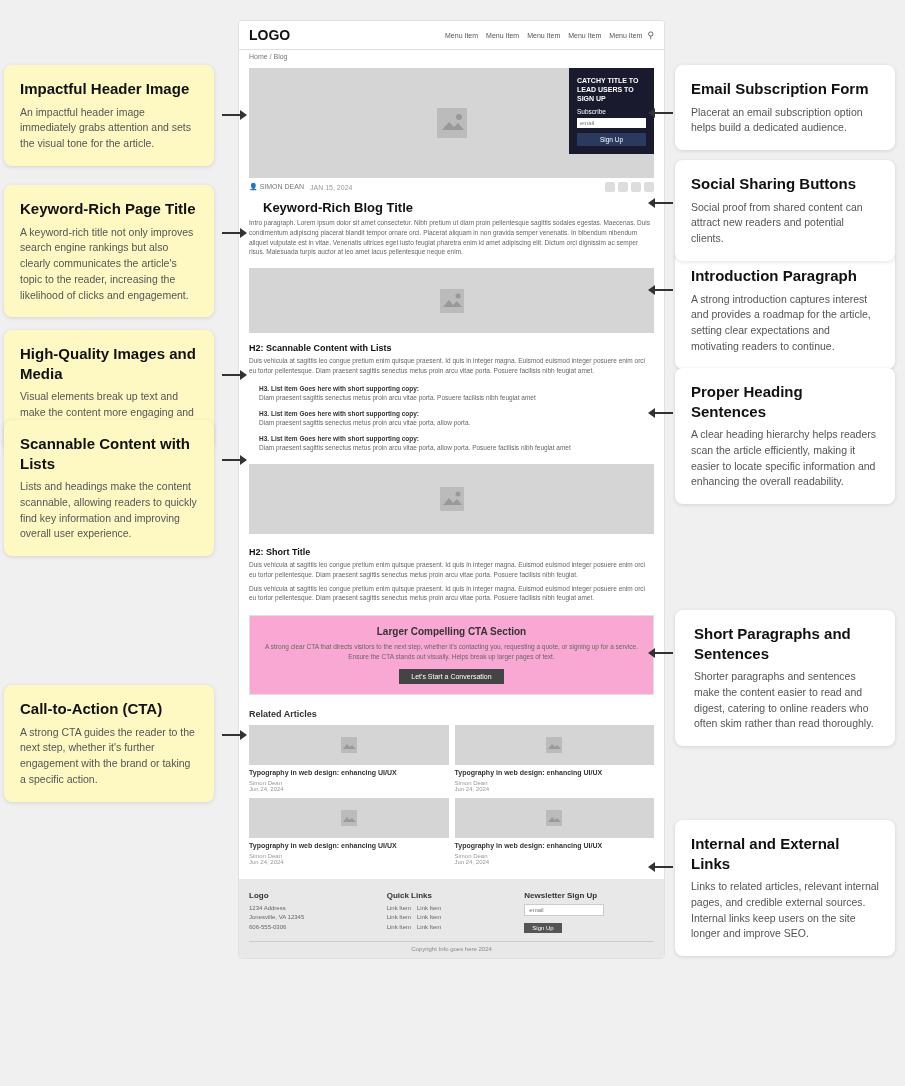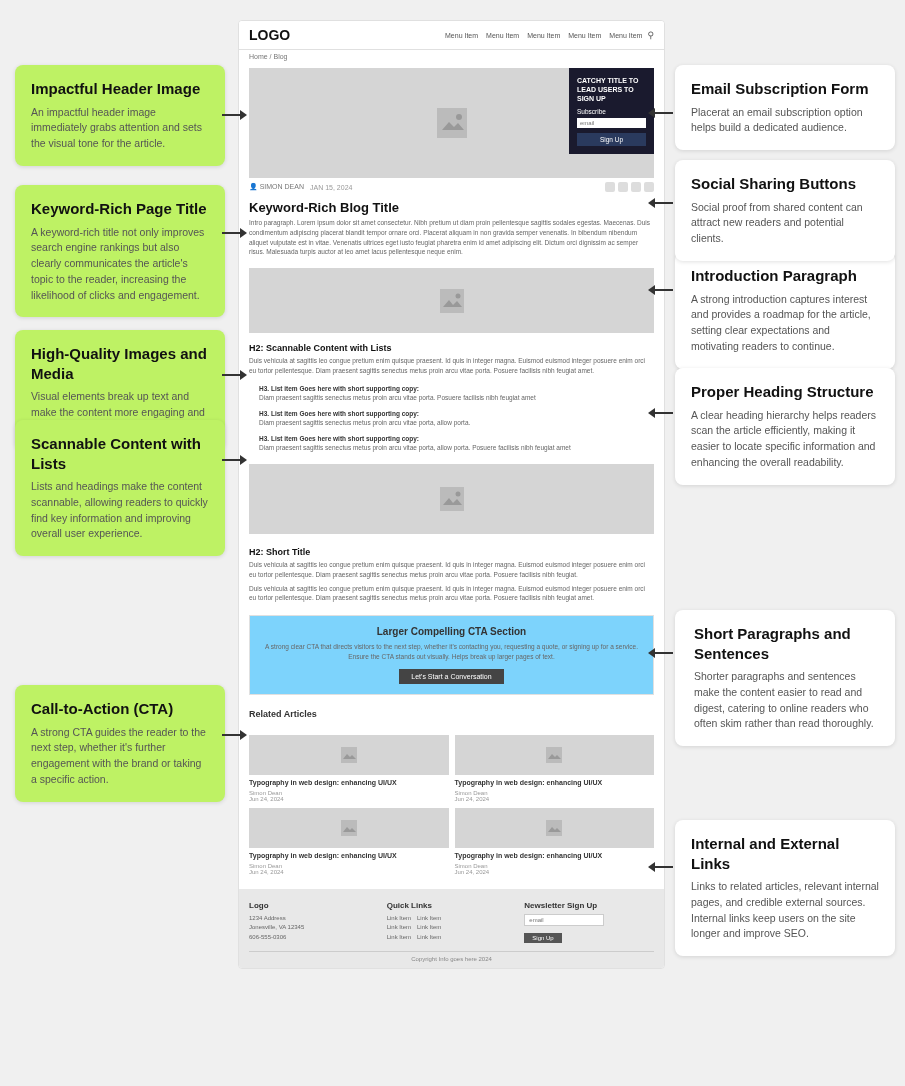--- a/index.html
+++ b/index.html
@@ -15,22 +15,22 @@
 
     .page-wrapper {
       position: relative;
       width: 905px;
       padding: 20px 0;
     }
 
     
     .left-card {
       position: absolute;
-      left: 15px;
-      background: #bef264;
+      left: 4px;
+      background: #fef9c3;
       border-radius: 8px;
       padding: 14px 16px;
       width: 210px;
       box-shadow: 0 1px 4px rgba(0,0,0,0.12);
     }
 
     .left-card h3 {
       font-size: 15px;
       font-weight: 700;
       color: #111;
@@ -133,21 +133,21 @@
     .mock-social-icon {
       width: 10px;
       height: 10px;
       background: #ddd;
       border-radius: 2px;
     }
 
     .mock-blog-title {
       font-size: 13px;
       font-weight: 700;
-      padding: 4px 10px 3px;
+      padding: 4px 24px 3px;
       color: #111;
     }
 
     .mock-intro-para {
       font-size: 6.5px;
       color: #666;
       padding: 0 10px 6px;
       line-height: 1.5;
     }
 
@@ -175,21 +175,21 @@
     .mock-list-item strong {
       font-weight: 700;
       color: #333;
     }
 
     .mock-cta-section {
       margin: 8px 10px;
       border: 1px solid #e0e0e0;
       padding: 10px;
       text-align: center;
-      background: #7dd3fc;
+      background: #f9a8d4;
     }
 
     .mock-cta-section-title {
       font-size: 10px;
       font-weight: 700;
       margin-bottom: 5px;
     }
 
     .mock-cta-section-desc {
       font-size: 6.5px;
@@ -207,21 +207,21 @@
       cursor: pointer;
     }
 
     .mock-related {
       padding: 6px 10px;
     }
 
     .mock-related-title {
       font-size: 9px;
       font-weight: 700;
-      margin-bottom: 16px;
+      margin-bottom: 6px;
     }
 
     .mock-related-grid {
       display: grid;
       grid-template-columns: 1fr 1fr;
       gap: 6px;
     }
 
     .mock-related-item {
       display: flex;
@@ -355,21 +355,21 @@
     <h3>Introduction Paragraph</h3>
     <p>A strong introduction captures interest and provides a roadmap for the article, setting clear expectations and motivating readers to continue.</p>
   </div>
 
   <div class="right-card" style="top:160px;">
     <h3>Social Sharing Buttons</h3>
     <p>Social proof from shared content can attract new readers and potential clients.</p>
   </div>
 
   <div class="right-card" style="top:368px;">
-    <h3>Proper Heading Structure</h3>
+    <h3>Proper Heading Sentences</h3>
     <p>A clear heading hierarchy helps readers scan the article efficiently, making it easier to locate specific information and enhancing the overall readability.</p>
   </div>
 
   <div class="right-card" style="top:610px;padding-left:19px;">
     <h3>Short Paragraphs and Sentences</h3>
     <p>Shorter paragraphs and sentences make the content easier to read and digest, catering to online readers who often skim rather than read thoroughly.</p>
   </div>
 
   <div class="right-card" style="top:820px;">
     <h3>Internal and External Links</h3>

